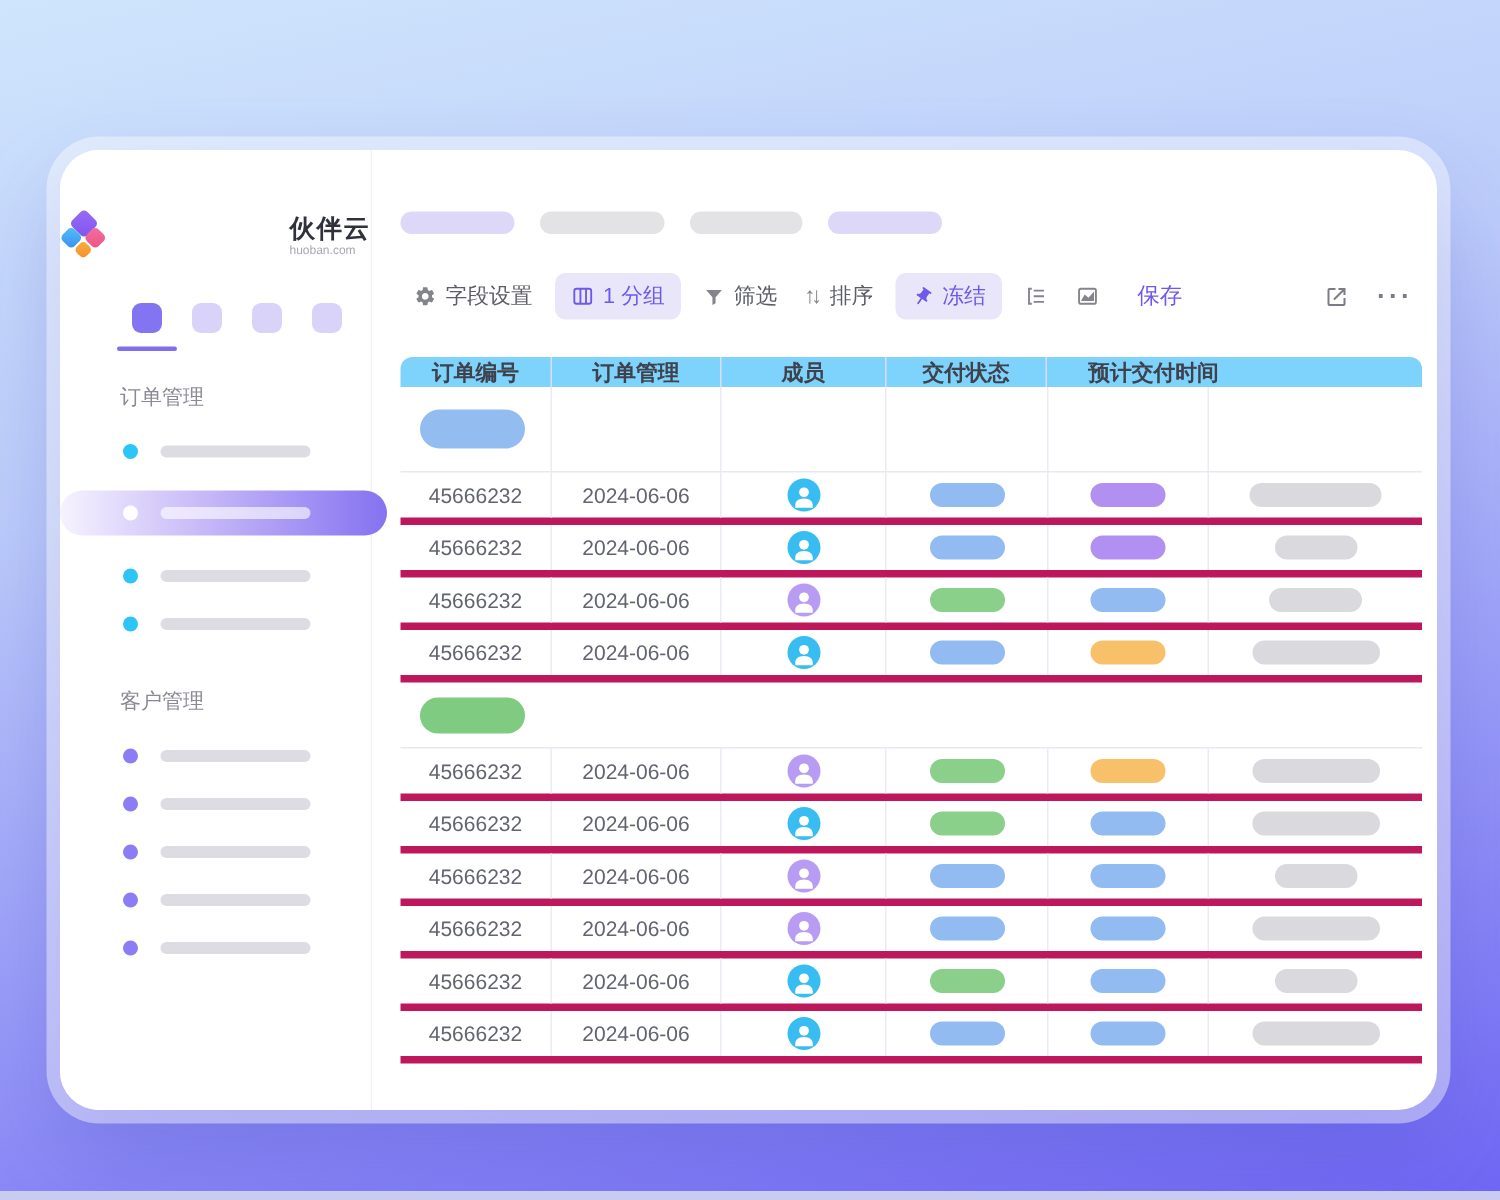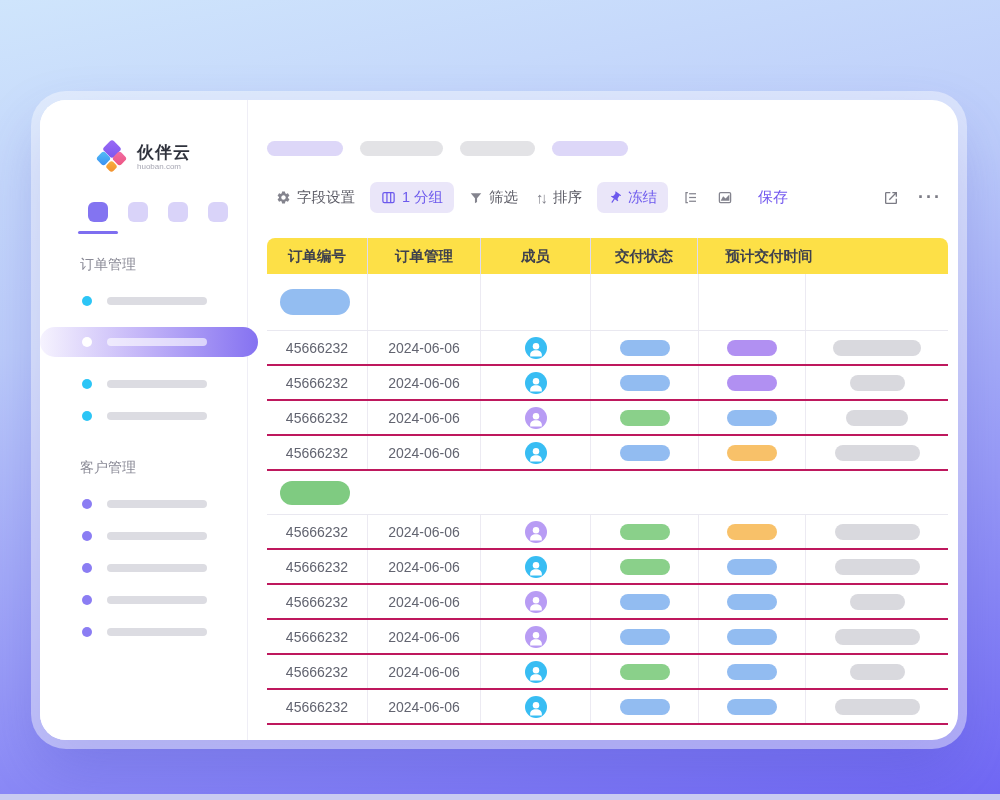--- a/index.html
+++ b/index.html
@@ -18,21 +18,21 @@
 
   
   .card {
     position:absolute; left:40px; top:100px; width:918px; height:640px;
     background:#fff; border-radius:26px; display:flex;
     box-shadow:0 0 0 9px rgba(255,255,255,0.42), 0 28px 60px rgba(70,70,190,0.28);
   }
 
   
   .sidebar { width:208px; flex:0 0 208px; border-right:1px solid #efeef6; border-radius:26px 0 0 26px; background:#fff; position:relative; }
-  .side-logo { display:flex; align-items:center; gap:9px; justify-content:center; margin-top:42px; }
+  .side-logo { display:flex; align-items:center; gap:9px; justify-content:space-between; margin-top:42px; }
   .logo-ico { position:relative; width:32px; height:30px; flex:0 0 32px; }
   .logo-ico i { position:absolute; border-radius:3px; transform:rotate(45deg); }
   .logo-sq-purple { width:14px; height:14px; left:9px;  top:0;   background:linear-gradient(135deg,#9a6bf5,#7d55ee); }
   .logo-sq-cyan   { width:11px; height:11px; left:2px;  top:11px; background:linear-gradient(135deg,#54c0f6,#3a8ef2); }
   .logo-sq-pink   { width:11px; height:11px; left:18px; top:11px; background:linear-gradient(135deg,#f06fa5,#ee5480); }
   .logo-sq-orange { width:9px;  height:9px;  left:11px; top:20px; background:linear-gradient(135deg,#f8b13e,#f28f2e); }
   .logo-text { display:flex; flex-direction:column; }
   .logo-name { font-size:17px; font-weight:bold; color:#2f323c; line-height:1.15; letter-spacing:1px; }
   .logo-domain { font-size:8px; color:#a7a7b3; }
 
@@ -64,28 +64,28 @@
   .tb-btn { display:flex; align-items:center; gap:6px; font-size:14.5px; color:#5c5c66; padding:6px 9px; cursor:default; }
   .tb-chip { background:#eae6f9; border-radius:7px; color:#6c59ed; display:flex; align-items:center; gap:6px; padding:6px 11px; font-size:14.5px; font-weight:500; margin:0 6px; }
   .tb-ico { display:flex; align-items:center; }
   .sort-glyph { font-size:15px; color:#84848e; letter-spacing:-3px; margin-right:2px; }
   .tb-save { color:#7257ef; font-size:15px; font-weight:500; margin:0 6px 0 16px; }
   .tb-spacer { flex:1; }
   .more-dots { font-size:18px; color:#7b7b85; letter-spacing:2px; margin:0 6px 0 10px; font-weight:bold; }
 
   
   .table { margin-top:25px; width:681px; font-size:14px; }
-  .t-head { display:flex; height:36px; background:#fde047; border-radius:8px 8px 0 0; }
+  .t-head { display:flex; height:20px; background:#7dd3fc; border-radius:8px 8px 0 0; }
   .t-hcell { display:flex; align-items:center; justify-content:center; height:100%; color:#3f414d; font-size:14.5px; font-weight:bold; }
   .t-hcell + .t-hcell { border-left:1px solid #dedbf0; }
   .t-grouprow { display:flex; align-items:center; border-bottom:1px solid #e9e8f0; }
   .t-gcell { height:100%; display:flex; align-items:center; }
   .t-gcell + .t-gcell { border-left:1px solid #eceaf2; }
   .g-pill { width:70px; border-radius:13px; margin-left:13px; }
-  .t-row { display:flex; height:35px; border-bottom:2px solid #be185d; }
+  .t-row { display:flex; height:35px; border-bottom:5px solid #be185d; }
   .t-cell { display:flex; align-items:center; justify-content:center; height:100%; color:#626470; }
   .t-cell + .t-cell { border-left:1px solid #eceaf2; }
   .pill { height:16px; border-radius:8px; }
   .avatar { width:22px; height:22px; border-radius:50%; display:flex; align-items:flex-end; justify-content:center; overflow:hidden; }
 </style>
 </head>
 <body>
 
 <div class="page">
 

